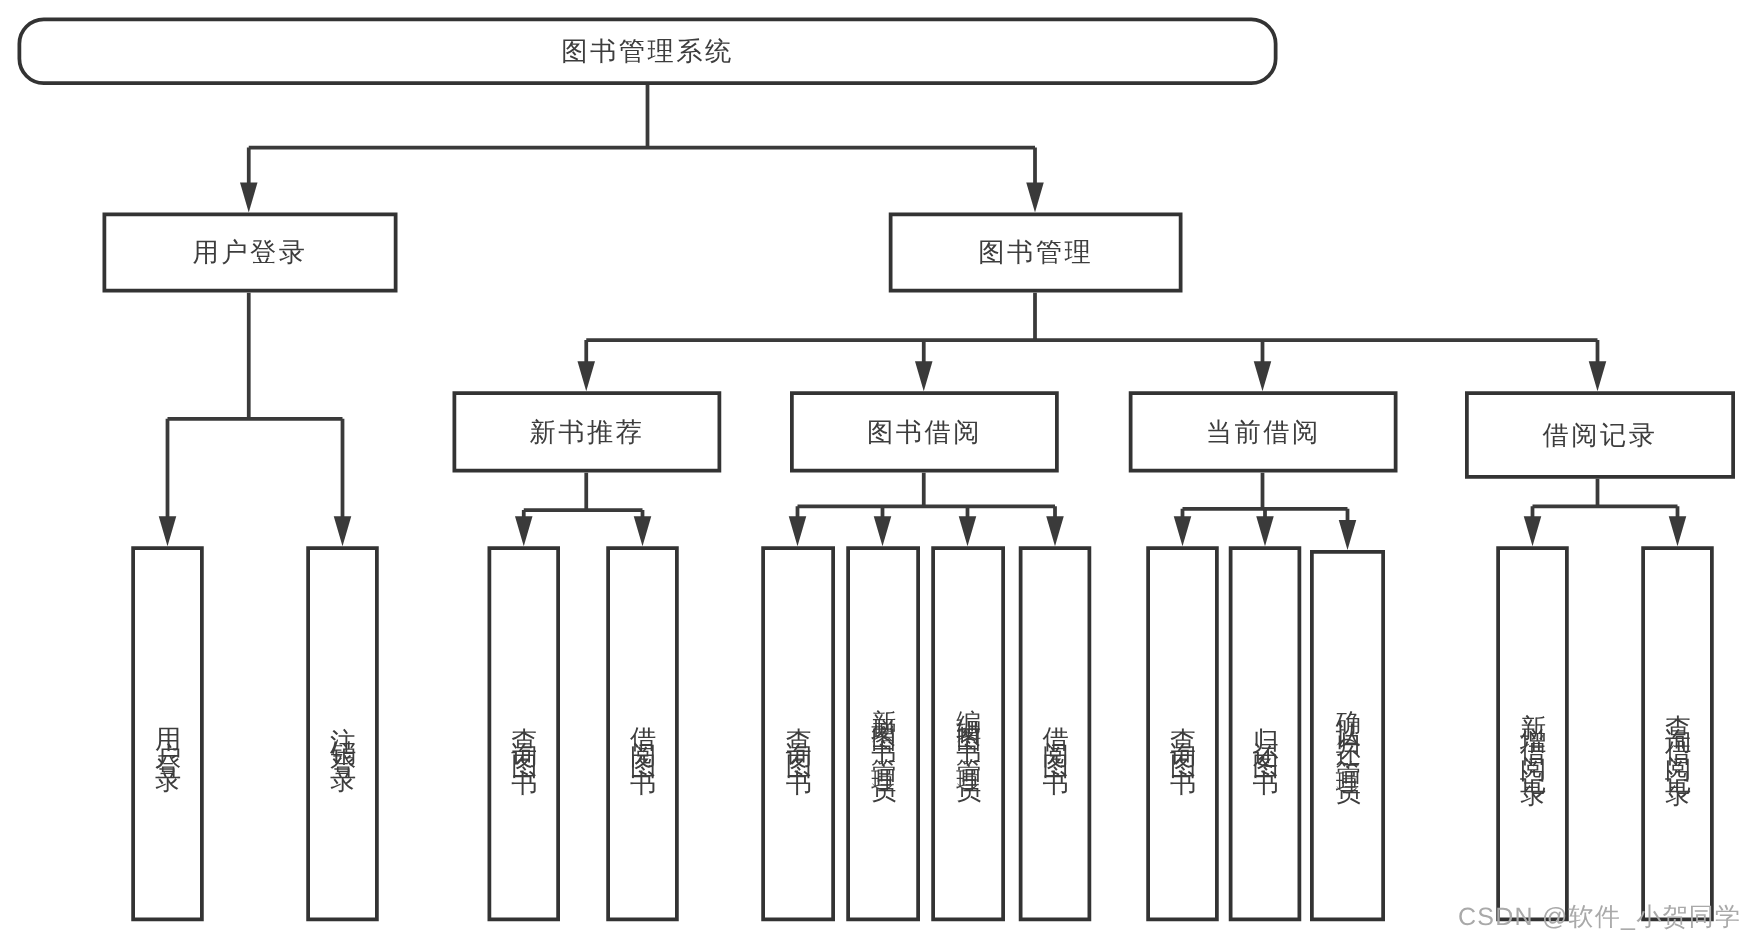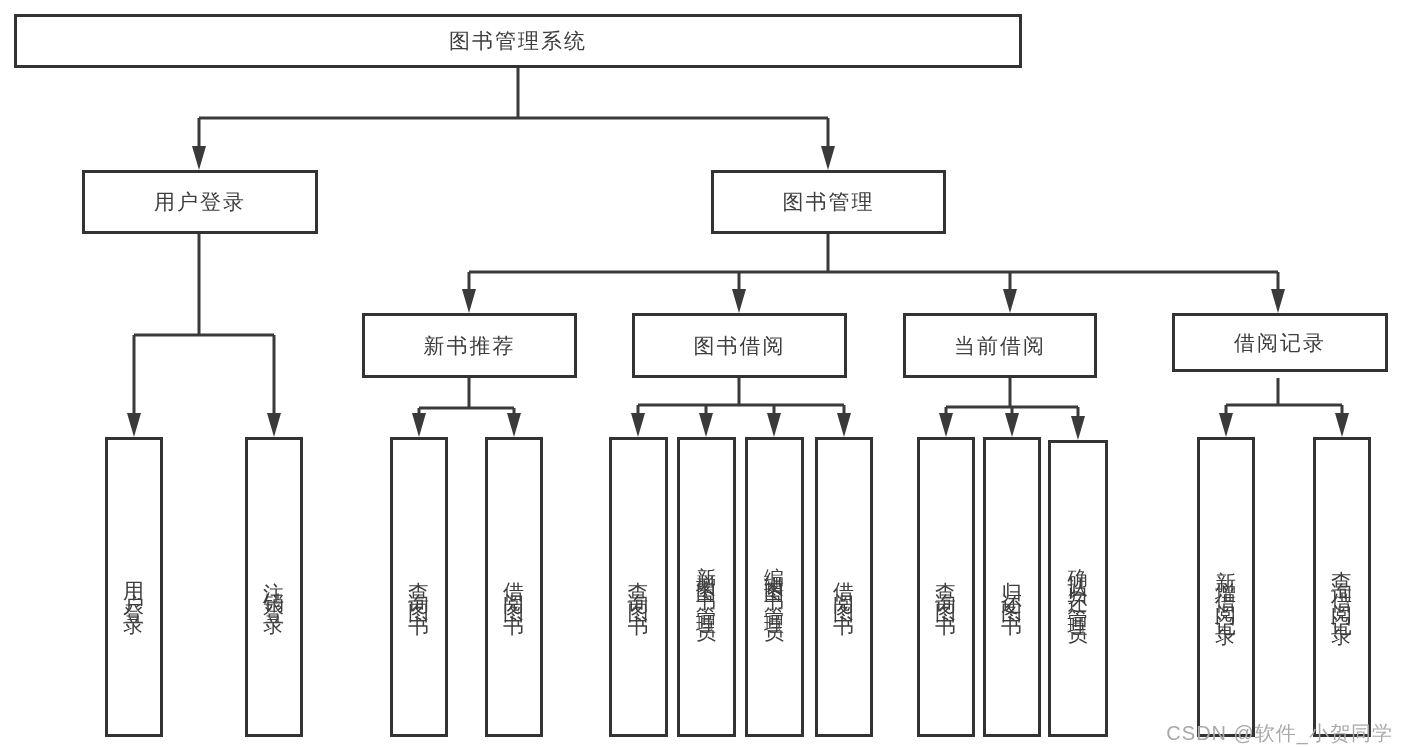--- a/index.html
+++ b/index.html
@@ -32,27 +32,27 @@
   .vbox span{
     writing-mode:vertical-rl;
     text-orientation:mixed;
     font-size:21px;
     letter-spacing:11px;
     line-height:1;
     white-space:nowrap;
   }
   .vbox.long span{font-size:20px;letter-spacing:8px;}
   
-  #n-root {left:14px;  top:14px;  width:1008px;height:54px;}
+  #n-root {left:14px;  top:14px;  width:1008px;height:54px;border-radius:21px;}
   #n-l2a  {left:82px;  top:170px; width:236px; height:64px;}
   #n-l2b  {left:711px; top:170px; width:235px; height:64px;}
   #n-l3a  {left:362px; top:313px; width:215px; height:65px;}
   #n-l3b  {left:632px; top:313px; width:215px; height:65px;align-items:center;}
-  #n-l3c  {left:903px; top:313px; width:194px; height:65px;}
-  #n-l3d  {left:1172px;top:313px; width:216px; height:59px;}
+  #n-l3c  {left:903px; top:313px; width:215px; height:65px;}
+  #n-l3d  {left:1172px;top:313px; width:216px; height:70px;}
   #n-a1   {left:105px; top:437px; width:58px;  height:300px;}
   #n-a2   {left:245px; top:437px; width:58px;  height:300px;}
   #n-b11  {left:390px; top:437px; width:58px;  height:300px;}
   #n-b12  {left:485px; top:437px; width:58px;  height:300px;}
   #n-b21  {left:609px; top:437px; width:59px;  height:300px;}
   #n-b22  {left:677px; top:437px; width:59px;  height:300px;}
   #n-b23  {left:745px; top:437px; width:59px;  height:300px;}
   #n-b24  {left:815px; top:437px; width:58px;  height:300px;}
   #n-c1   {left:917px; top:437px; width:58px;  height:300px;}
   #n-c2   {left:983px; top:437px; width:58px;  height:300px;}

